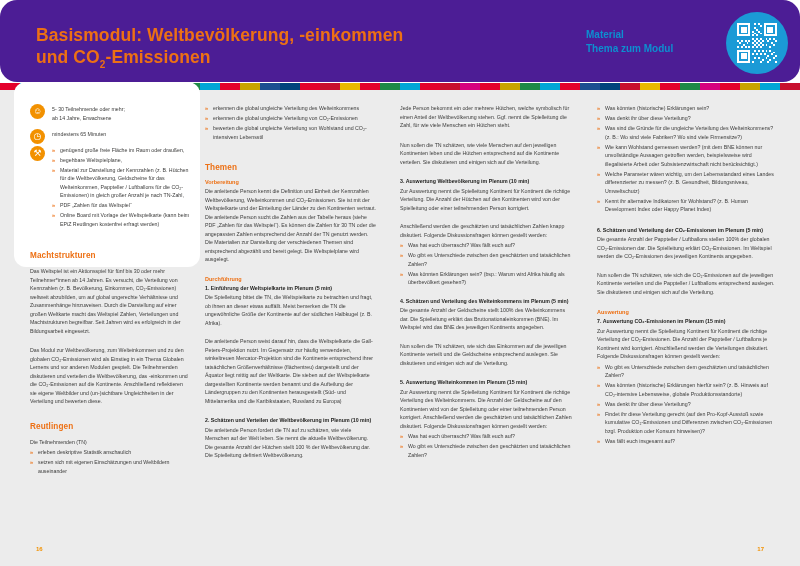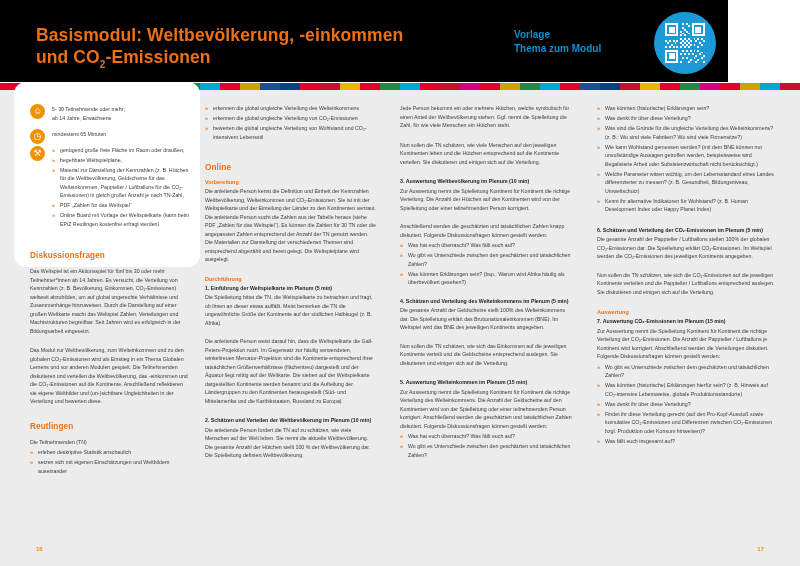--- a/index.html
+++ b/index.html
@@ -7,21 +7,21 @@
     width:800px;height:566px;
     background:#ffffff;
     font-family:"Liberation Sans", sans-serif;
     overflow:hidden;
     position:relative;
   }
   
   #page{position:absolute;inset:0;background:#ffffff;}
   
   #header{
-    position:absolute;left:0;top:0;width:728px;height:82px;background:#000000;
+    position:absolute;left:0;top:0;width:800px;height:82px;background:#4c1d95;border-radius:17px;
   }
   #title{
     position:absolute;left:36px;top:24px;width:420px;
     color:#ED7014;
     font-size:17.5px;
     font-weight:bold;
     line-height:1.28;
     letter-spacing:.1px;
   }
   #title .sub{font-size:10px;vertical-align:sub;line-height:0;}
@@ -100,21 +100,21 @@
 <div id="page">
 
   <div id="header">
     <div id="title">
       <span>Basismodul: Weltbevölkerung, -einkommen</span><br>
       <span>und CO</span><span class="sub">2</span><span>-Emissionen</span>
     </div>
 
     <div id="material">
       <div id="material-text">
-        <span>Vorlage</span><br>
+        <span>Material</span><br>
         <span>Thema zum Modul</span>
       </div>
       <div id="chev">»</div>
       <div id="qrwrap">
         <svg id="qr" viewBox="0 0 21 21" shape-rendering="crispEdges">
           <rect width="21" height="21" fill="#1B9AD6"></rect>
           <g fill="#ffffff">
             <rect x="0" y="0" width="7" height="7"></rect>
               <rect x="14" y="0" width="7" height="7"></rect>
               <rect x="0" y="14" width="7" height="7"></rect>
@@ -270,21 +270,21 @@
         <ul class="bl">
           <li>genügend große freie Fläche im Raum oder draußen,</li>
           <li>begehbare Weltspielplane,</li>
           <li>Material zur Darstellung der Kennzahlen (z. B. Hütchen für die Weltbevölkerung, Geldscheine für das Welteinkommen, Pappteller / Luftballons für die CO₂-Emissionen) in gleich großer Anzahl je nach TN-Zahl,</li>
           <li>PDF „Zahlen für das Weltspiel“</li>
           <li>Online Board mit Vorlage der Weltspielkarte (kann beim EPiZ Reutlingen kostenfrei erfragt werden)</li>
         </ul>
       </div>
 
       <div style="height:16px"></div>
-      <h2 class="sec">Diskussionsfragen</h2>
+      <h2 class="sec">Machtstrukturen</h2>
       <p class="txt">Das Weltspiel ist ein Aktionsspiel für fünf bis 30 oder mehr Teilnehmer*innen ab 14 Jahren. Es versucht, die Verteilung von Kennzahlen (z. B. Bevölkerung, Einkommen, CO₂-Emissionen) weltweit abzubilden, um auf global ungerechte Verhältnisse und Zusammenhänge hinzuweisen. Durch die Darstellung auf einer großen Weltkarte macht das Weltspiel Zahlen, Verteilungen und Machtstrukturen begreifbar. Seit Jahren wird es erfolgreich in der Bildungsarbeit eingesetzt.</p>
       <div style="height:5px"></div>
       <p class="txt">Das Modul zur Weltbevölkerung, zum Welteinkommen und zu den globalen CO₂-Emissionen wird als Einstieg in ein Thema Globalen Lernens und vor anderen Modulen gespielt. Die Teilnehmenden diskutieren und verteilen die Weltbevölkerung, das -einkommen und die CO₂-Emissionen auf die Kontinente. Anschließend reflektieren sie eigene Weltbilder und (un-)sichtbare Ungleichheiten in der Verteilung und bewerten diese.</p>
 
       <div style="height:10px"></div>
       <h2 class="sec">Reutlingen</h2>
       <p class="txt" style="margin-bottom:2px">Die Teilnehmenden (TN)</p>
       <ul class="bl">
         <li>erleben deskriptive Statistik anschaulich</li>
         <li>setzen sich mit eigenen Einschätzungen und Weltbildern auseinander</li>
@@ -293,21 +293,21 @@
 
     <div class="col" id="col2">
       <div style="height:14px"></div>
       <ul class="bl">
         <li>erkennen die global ungleiche Verteilung des Welteinkommens</li>
         <li>erkennen die global ungleiche Verteilung von CO₂-Emissionen</li>
         <li>bewerten die global ungleiche Verteilung von Wohlstand und CO₂-intensivem Lebensstil</li>
       </ul>
 
       <div style="height:16px"></div>
-      <h2 class="sec">Online</h2>
+      <h2 class="sec">Themen</h2>
       <h3 class="sub">Vorbereitung</h3>
       <p class="txt">Die anleitende Person kennt die Definition und Einheit der Kennzahlen Weltbevölkerung, Welteinkommen und CO₂-Emissionen. Sie ist mit der Weltspielkarte und der Einteilung der Länder zu den Kontinenten vertraut. Die anleitende Person sucht die Zahlen aus der Tabelle heraus (siehe PDF „Zahlen für das Weltspiel“). Es können die Zahlen für 30 TN oder die angepassten Zahlen entsprechend der Anzahl der TN genutzt werden. Die Materialien zur Darstellung der verschiedenen Themen sind entsprechend abgezählt und bereit gelegt. Die Weltspielplane wird ausgelegt.</p>
 
       <div style="height:6px"></div>
       <h3 class="sub">Durchführung</h3>
       <p class="txt num" style="margin-bottom:1px">1. Einführung der Weltspielkarte im Plenum (5 min)</p>
       <p class="txt">Die Spielleitung bittet die TN, die Weltspielkarte zu betrachten und fragt, ob ihnen an dieser etwas auffällt. Meist bemerken die TN die ungewöhnliche Größe der Kontinente auf der südlichen Halbkugel (z. B. Afrika).</p>
       <div style="height:4px"></div>
       <p class="txt">Die anleitende Person weist darauf hin, dass die Weltspielkarte die Gall-Peters-Projektion nutzt. Im Gegensatz zur häufig verwendeten, winkeltreuen Mercator-Projektion sind die Kontinente entsprechend ihrer tatsächlichen Größenverhältnisse (flächentreu) dargestellt und der Äquator liegt mittig auf der Weltkarte. Die sieben auf der Weltspielkarte dargestellten Kontinente werden benannt und die Aufteilung der Ländergruppen zu den Kontinenten herausgestellt (Süd- und Mittelamerika und die Karibikstaaten, Russland zu Europa)</p>
       <div style="height:5px"></div>

